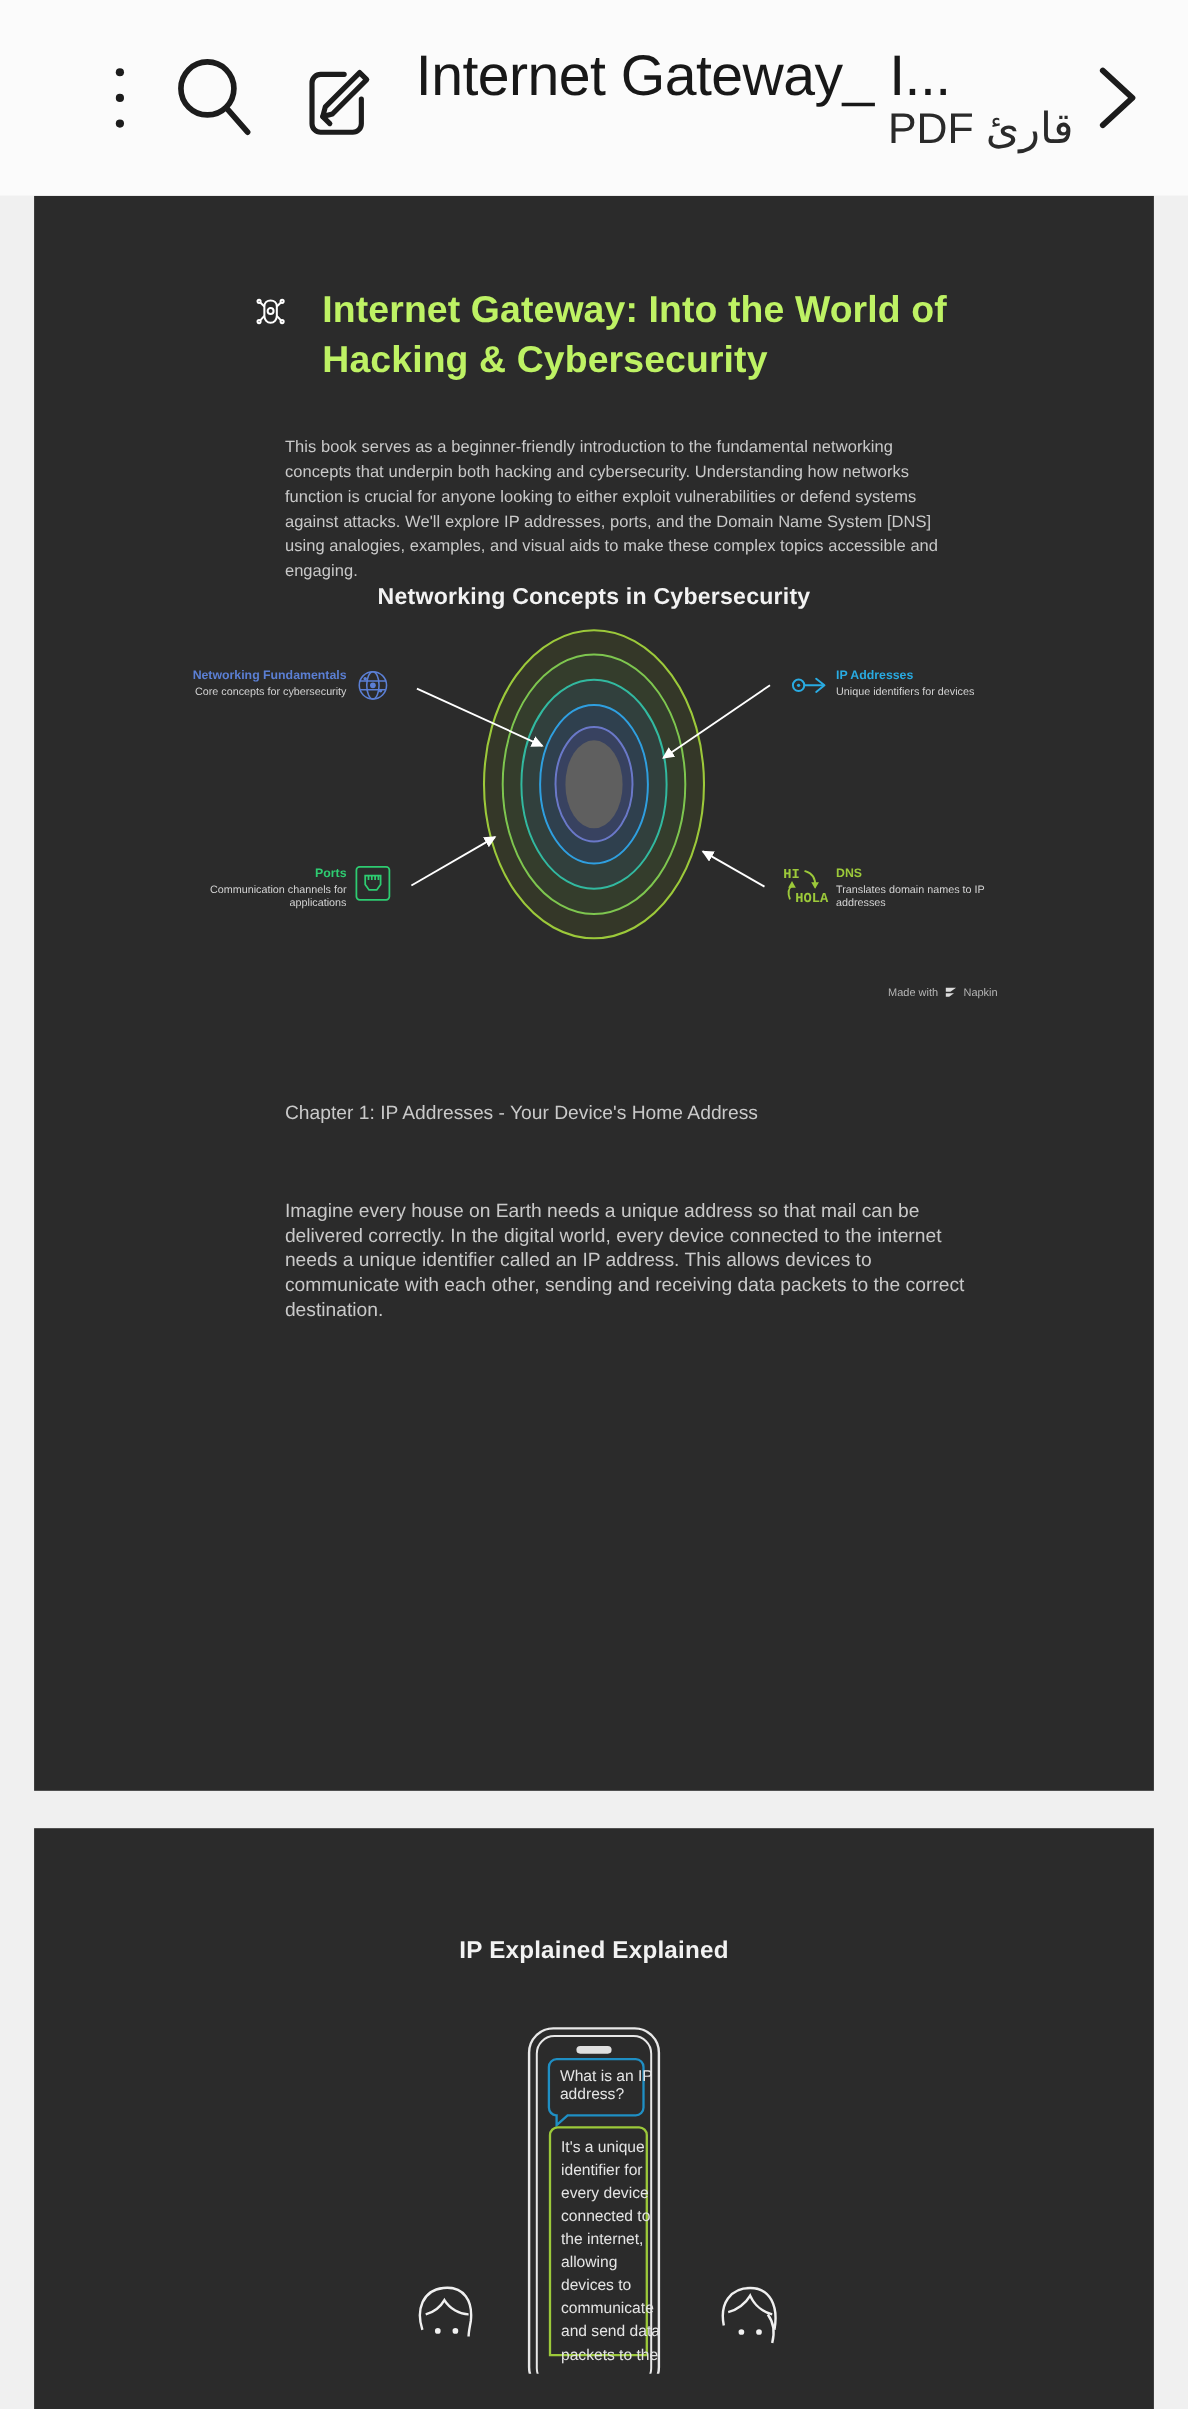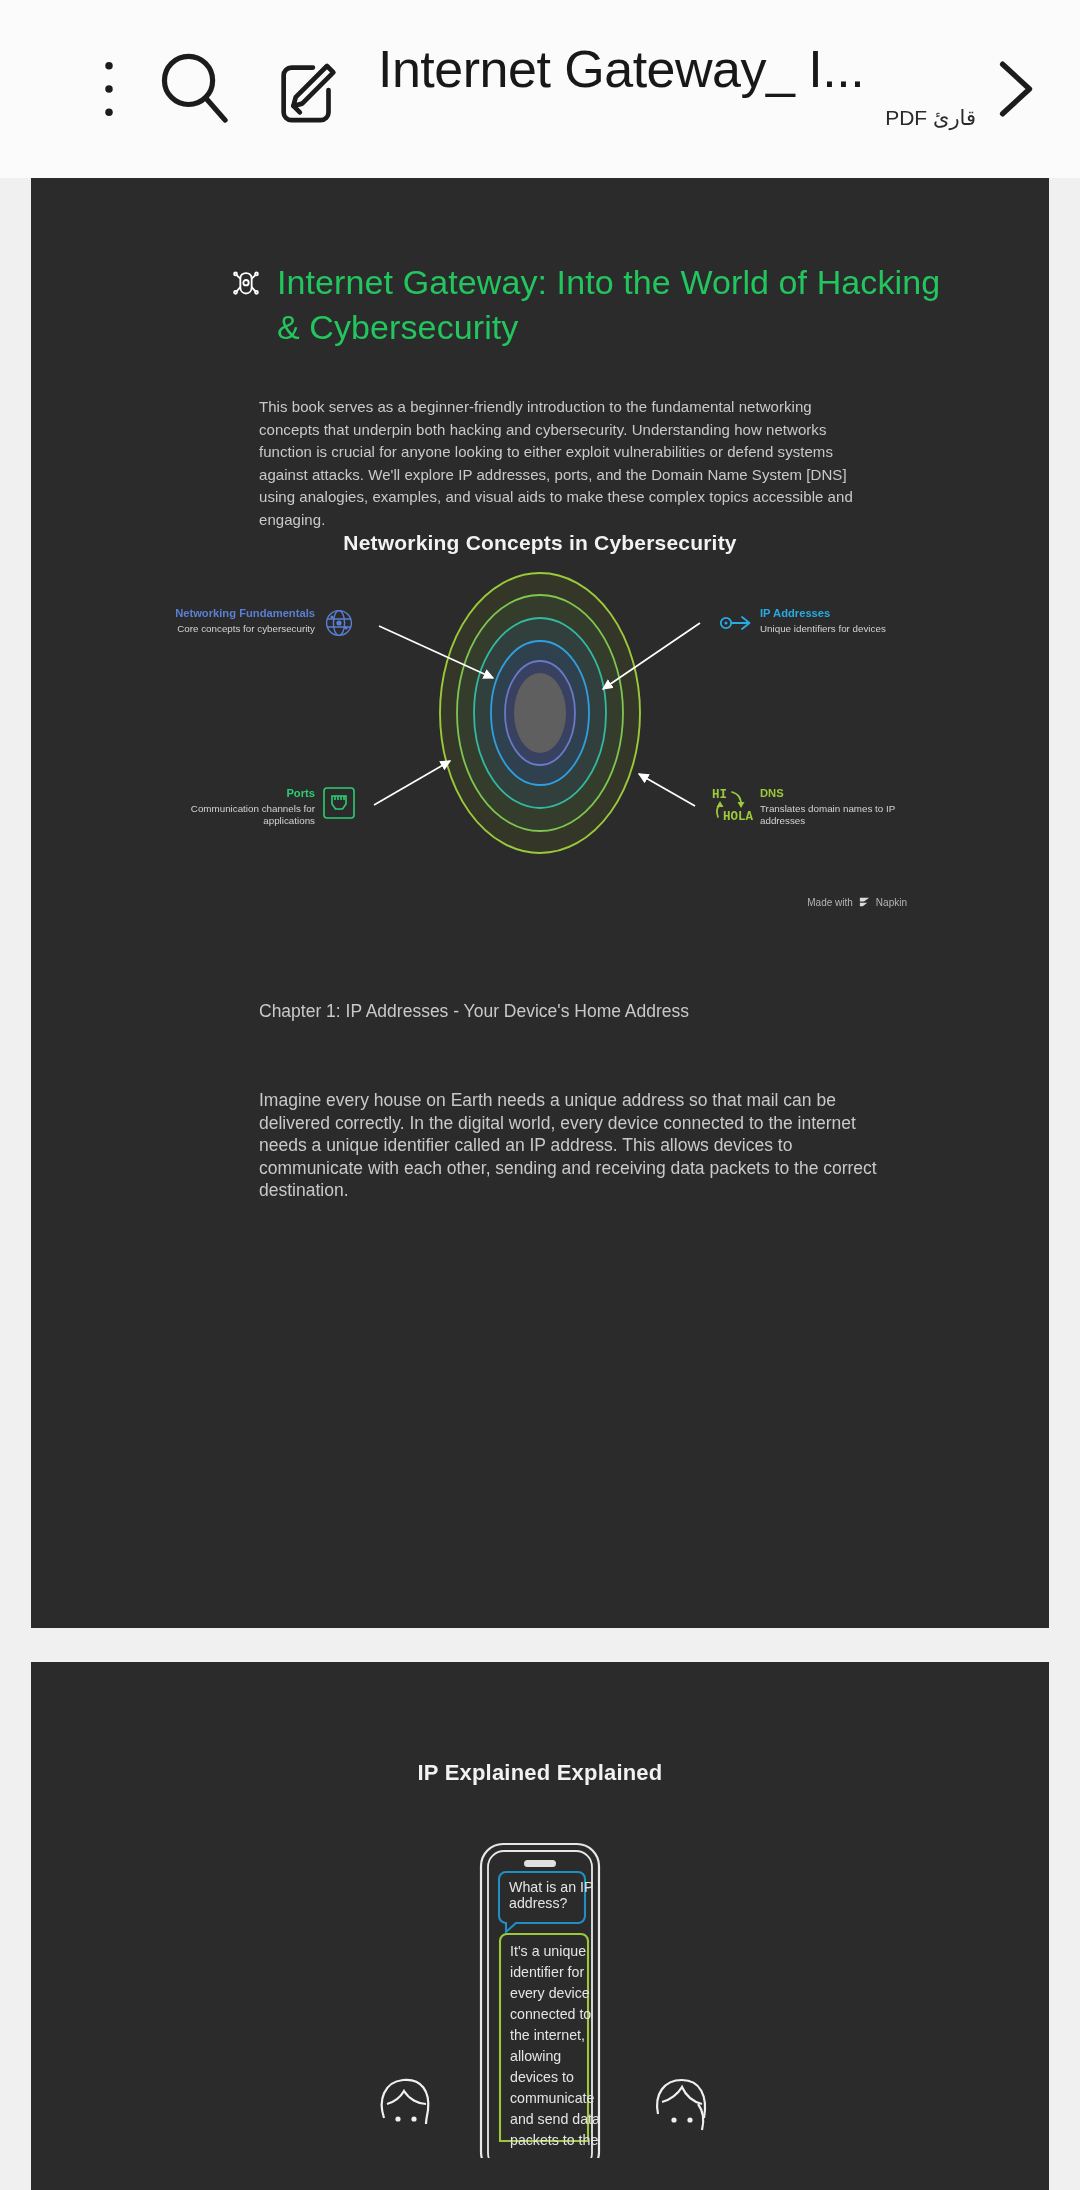--- a/index.html
+++ b/index.html
@@ -44,21 +44,21 @@
   .hdr-title {
     font-size: 52px;
     line-height: 58px;
     font-weight: 400;
     color: #181818;
     white-space: nowrap;
     overflow: hidden;
     letter-spacing: -0.5px;
   }
   .hdr-subtitle {
-    font-size: 21px;
+    font-size: 39px;
     line-height: 40px;
     color: #2a2a2a;
     align-self: flex-end;
     padding-right: 8px;
     direction: rtl;
   }
 
   
   .doc-scroll {
     position: relative;
@@ -85,23 +85,24 @@
   }
   .doc-title-icon {
     width: 34px; height: 34px;
     flex: 0 0 auto;
     margin: 8px 14px 0 0;
     color: #ffffff;
   }
   .doc-title {
     font-size: 34px;
     line-height: 45px;
-    font-weight: 400;
-    color: #22c55e;
+    font-weight: 700;
+    color: #bef264;
     letter-spacing: 0.1px;
+    margin-left: 16px;
   }
 
   .doc-para {
     margin: 46px 0 0 0;
     padding: 0 176px 0 228px;
     font-size: 15px;
     line-height: 22.5px;
     color: #c9c9c9;
     letter-spacing: 0.05px;
   }

